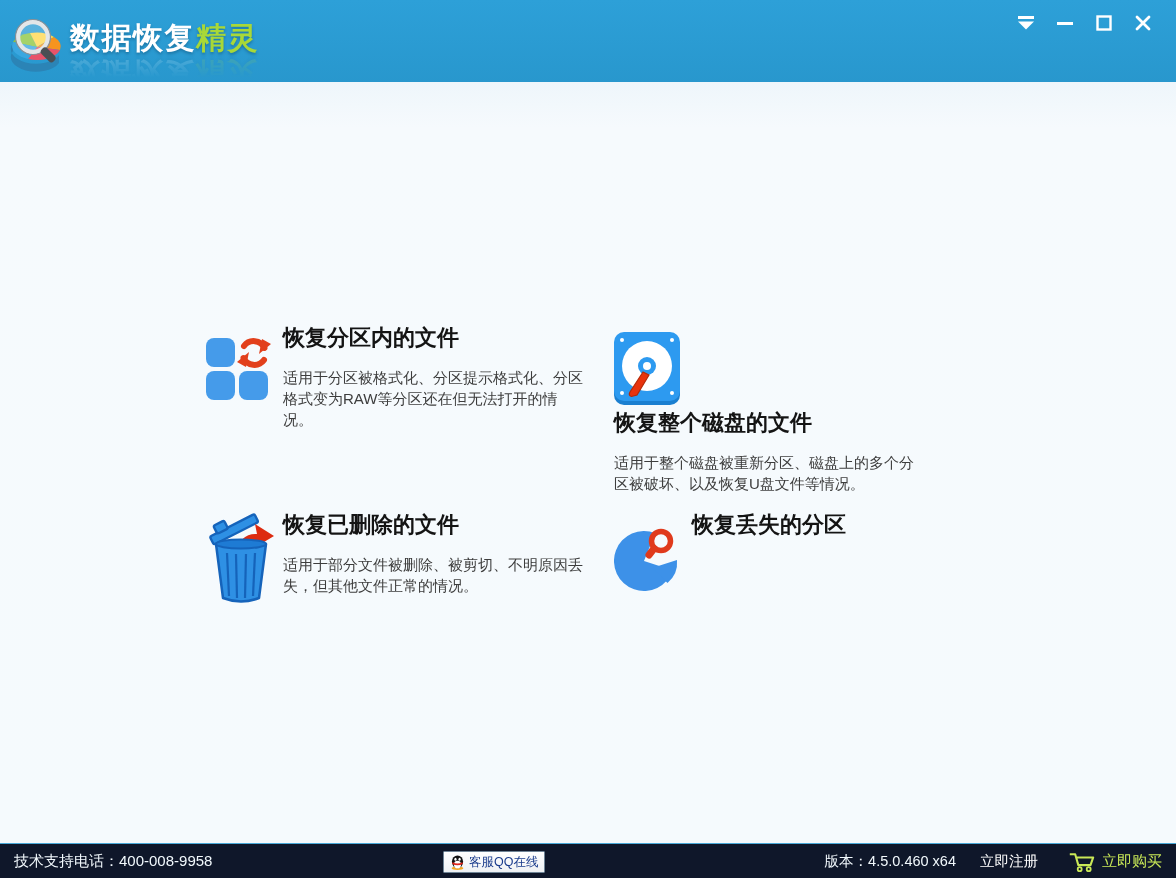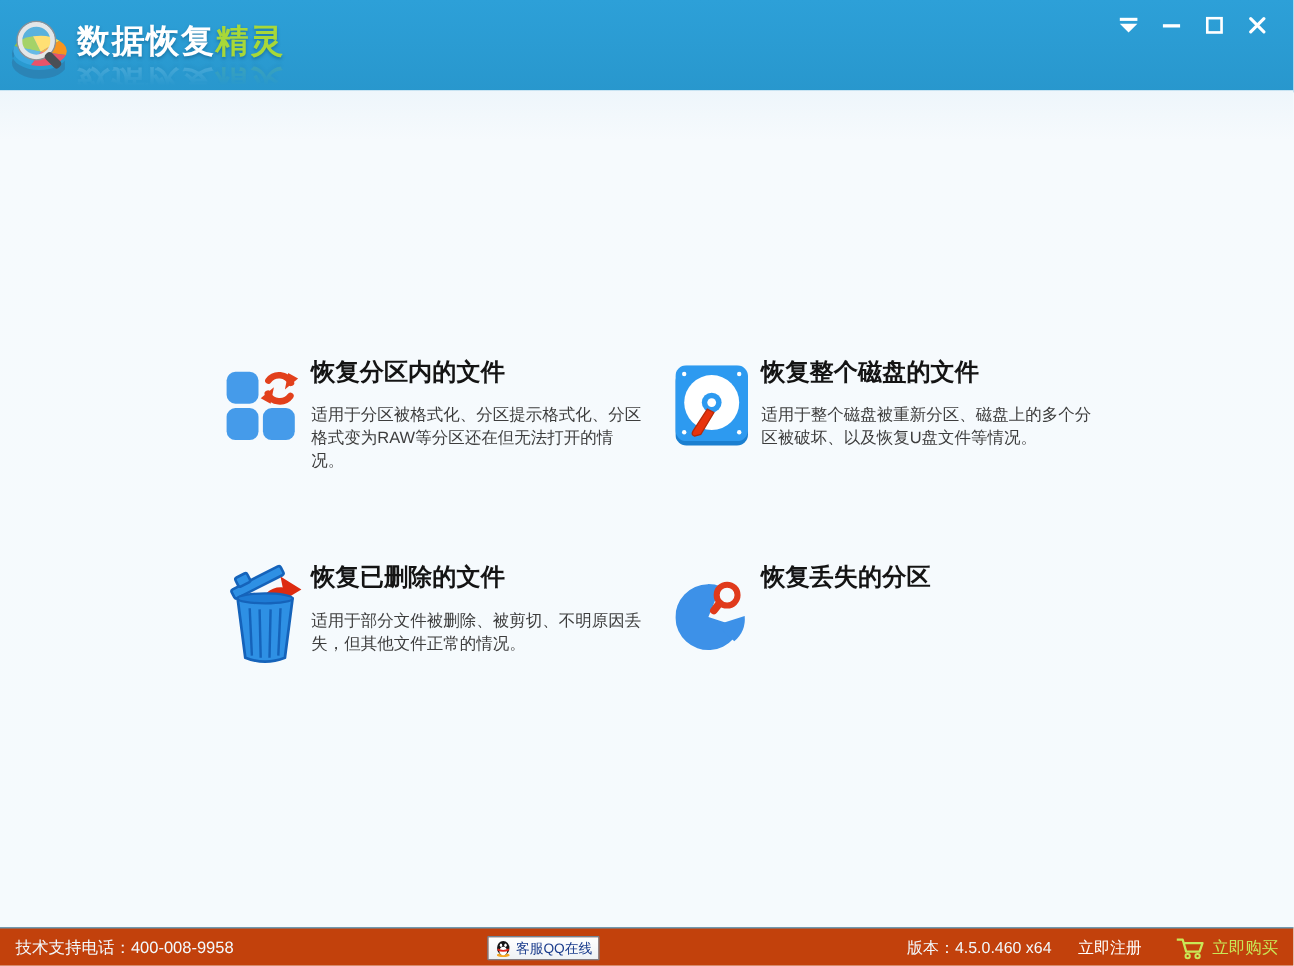--- a/index.html
+++ b/index.html
@@ -48,32 +48,32 @@
   .card-icon { width:78px; flex:0 0 78px; }
   .card-text { width:302px; }
   .card-title {
     font-size:22px; line-height:26px; font-weight:bold; color:#141414;
     white-space:nowrap;
   }
   .card-desc {
     margin-top:16px; font-size:15px; line-height:21px; color:#3d3d3d;
   }
   .c1 { left:205px; top:243px; }
-  .c2 { left:614px; top:243px; }
+  .c2 { left:614px; top:243px;flex-direction:column; }
   .c3 { left:205px; top:430px; }
   .c4 { left:614px; top:430px; }
   .c1 .card-icon svg { margin-top:6px; }
   .c2 .card-icon svg { margin-top:7px; }
   .c3 .card-icon svg { margin-top:0px; }
   .c4 .card-icon svg { margin-top:2px; }
 
   
   .statusbar {
     position:absolute; left:0; top:843px; width:1176px; height:35px;
-    background:#c2410c; border-top:1px solid #49a9d8;
+    background:#0f172a; border-top:1px solid #49a9d8;
     color:#ffffff;
   }
   .support-label {
     position:absolute; left:14px; top:0; height:34px;
     display:flex; align-items:center; font-size:15px; color:#f2f9fd;
   }
   .qq-button {
     position:absolute; left:443px; top:7px; height:22px;
     display:flex; align-items:center; gap:4px; padding:0 6px;
     background:linear-gradient(180deg,#ffffff,#eef1f4);

